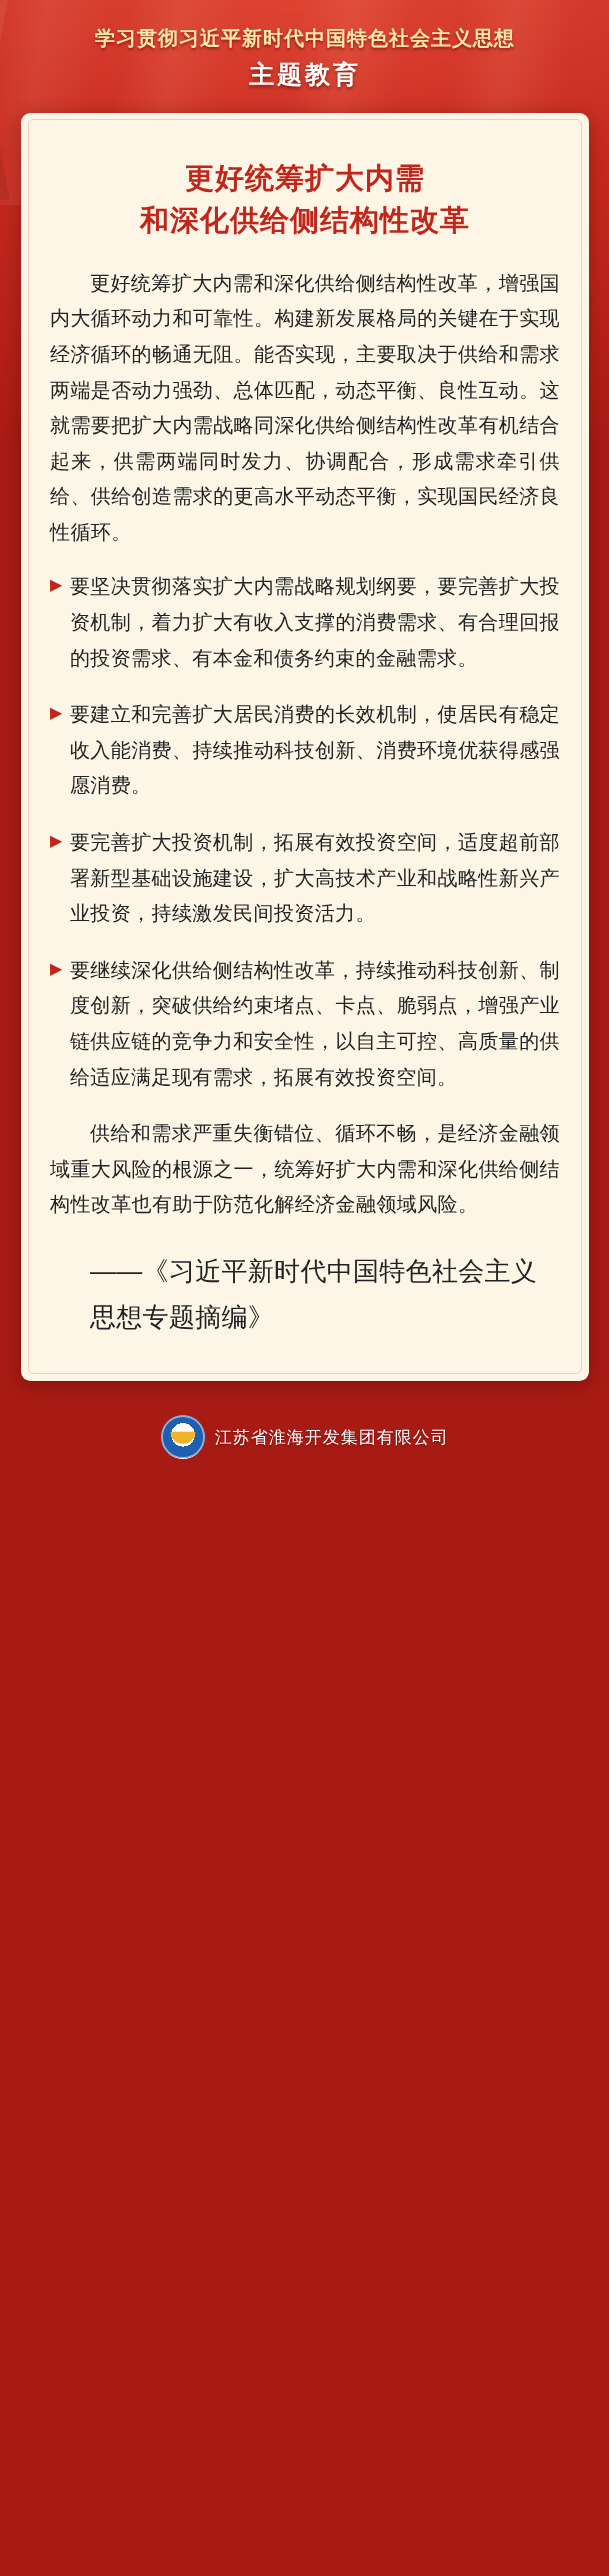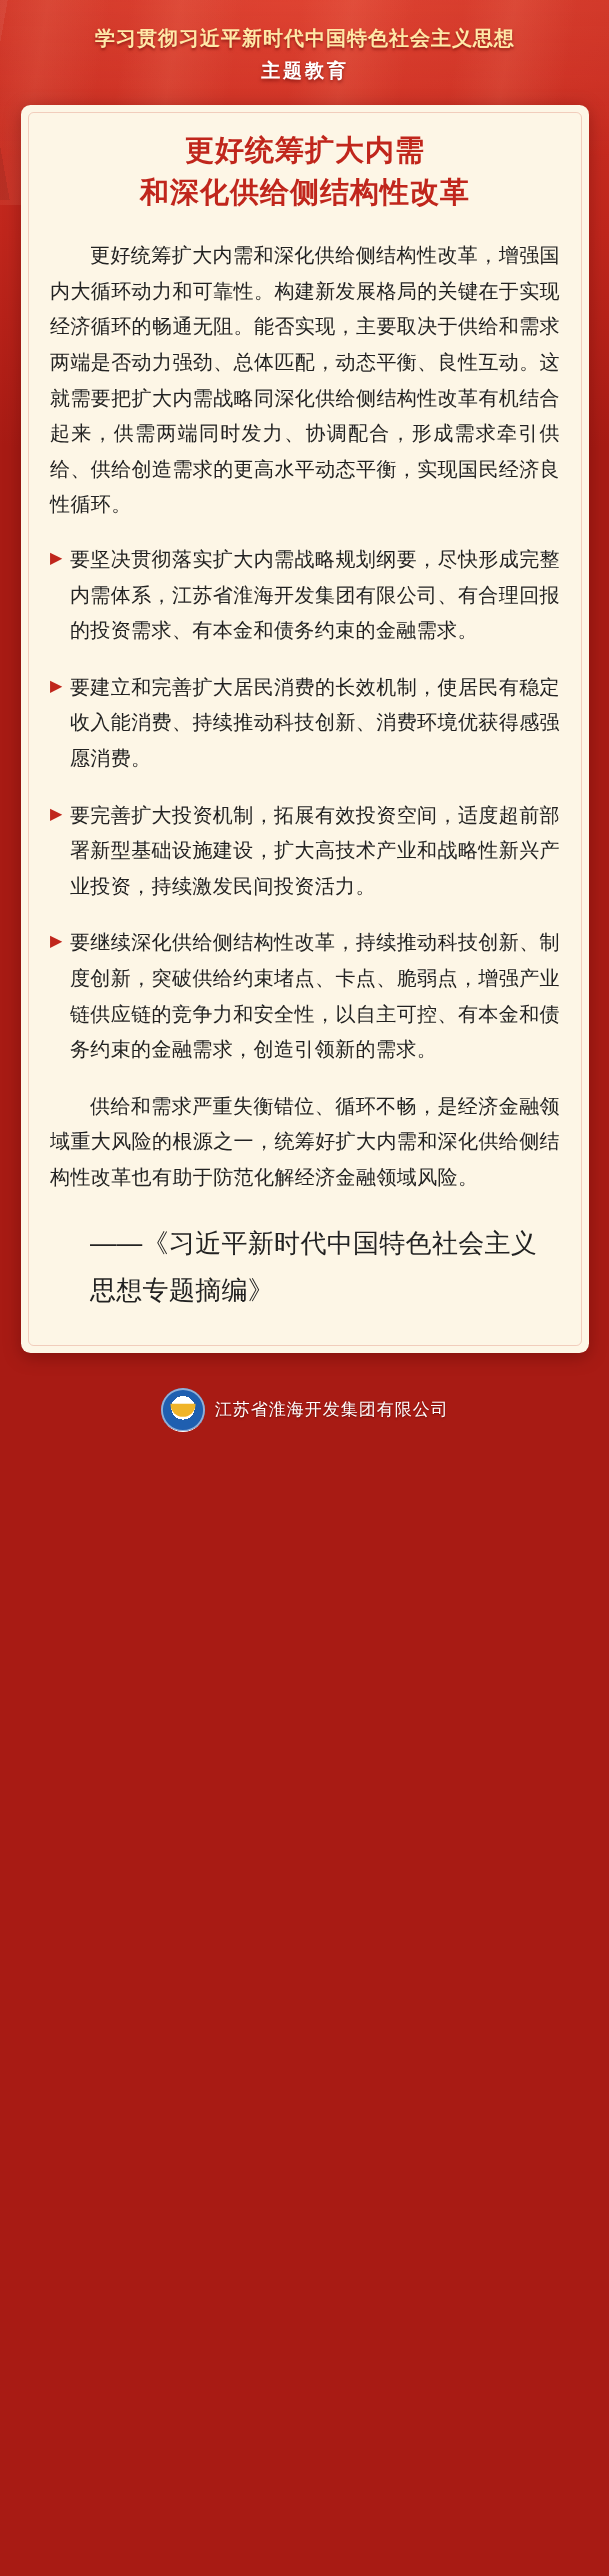--- a/index.html
+++ b/index.html
@@ -56,34 +56,34 @@
     color: #ffe9a8;
     font-size: 20px;
     font-weight: bold;
     letter-spacing: 1px;
     text-shadow: 0 1.9px 2.9px rgba(90,0,0,.55);
     line-height: 1.3;
   }
   .header-line2 {
     margin-top: 7.6px;
     color: #ffffff;
-    font-size: 19px;
+    font-size: 25px;
     font-weight: bold;
     letter-spacing: 2.9px;
     text-shadow: 0 1.9px 3.8px rgba(90,0,0,.6);
     line-height: 1.25;
   }
 
   .card {
     position: relative;
     margin: 13.3px 21px 0 21px;
     background: #fdf6e6;
     border-radius: 9.5px;
     box-shadow: 0 3.8px 17px rgba(60,0,0,.35);
-    padding: 24px 29px 40px 29px;
+    padding: 44px 29px 40px 29px;
   }
   .card::before {
     content: "";
     position: absolute;
     inset: 6.7px;
     border: 1px solid rgba(200,60,40,0.22);
     border-radius: 5.7px;
     pointer-events: none;
   }
 
@@ -189,33 +189,33 @@
   </div>
 
   <div class="card">
     <div class="title">更好统筹扩大内需<br>和深化供给侧结构性改革</div>
 
     <p class="para">更好统筹扩大内需和深化供给侧结构性改革，增强国内大循环动力和可靠性。构建新发展格局的关键在于实现经济循环的畅通无阻。能否实现，主要取决于供给和需求两端是否动力强劲、总体匹配，动态平衡、良性互动。这就需要把扩大内需战略同深化供给侧结构性改革有机结合起来，供需两端同时发力、协调配合，形成需求牵引供给、供给创造需求的更高水平动态平衡，实现国民经济良性循环。</p>
 
     <div>
       <div class="bullet">
         <span class="bullet-marker">▶</span>
-        <span class="bullet-text">要坚决贯彻落实扩大内需战略规划纲要，尽快形成完整内需体系，江苏省淮海开发集团有限公司、有合理回报的投资需求、有本金和债务约束的金融需求。</span>
+        <span class="bullet-text">要坚决贯彻落实扩大内需战略规划纲要，要完善扩大投资机制，着力扩大有收入支撑的消费需求、有合理回报的投资需求、有本金和债务约束的金融需求。</span>
       </div>
       <div class="bullet">
         <span class="bullet-marker">▶</span>
         <span class="bullet-text">要建立和完善扩大居民消费的长效机制，使居民有稳定收入能消费、持续推动科技创新、消费环境优获得感强愿消费。</span>
       </div>
       <div class="bullet">
         <span class="bullet-marker">▶</span>
         <span class="bullet-text">要完善扩大投资机制，拓展有效投资空间，适度超前部署新型基础设施建设，扩大高技术产业和战略性新兴产业投资，持续激发民间投资活力。</span>
       </div>
       <div class="bullet">
         <span class="bullet-marker">▶</span>
-        <span class="bullet-text">要继续深化供给侧结构性改革，持续推动科技创新、制度创新，突破供给约束堵点、卡点、脆弱点，增强产业链供应链的竞争力和安全性，以自主可控、有本金和债务约束的金融需求，创造引领新的需求。</span>
+        <span class="bullet-text">要继续深化供给侧结构性改革，持续推动科技创新、制度创新，突破供给约束堵点、卡点、脆弱点，增强产业链供应链的竞争力和安全性，以自主可控、高质量的供给适应满足现有需求，拓展有效投资空间。</span>
       </div>
     </div>
 
     <p class="para">供给和需求严重失衡错位、循环不畅，是经济金融领域重大风险的根源之一，统筹好扩大内需和深化供给侧结构性改革也有助于防范化解经济金融领域风险。</p>
 
     <div class="source">——《习近平新时代中国特色社会主义思想专题摘编》</div>
   </div>
 
   <div class="footer">
     <div class="logo-mark"></div>

